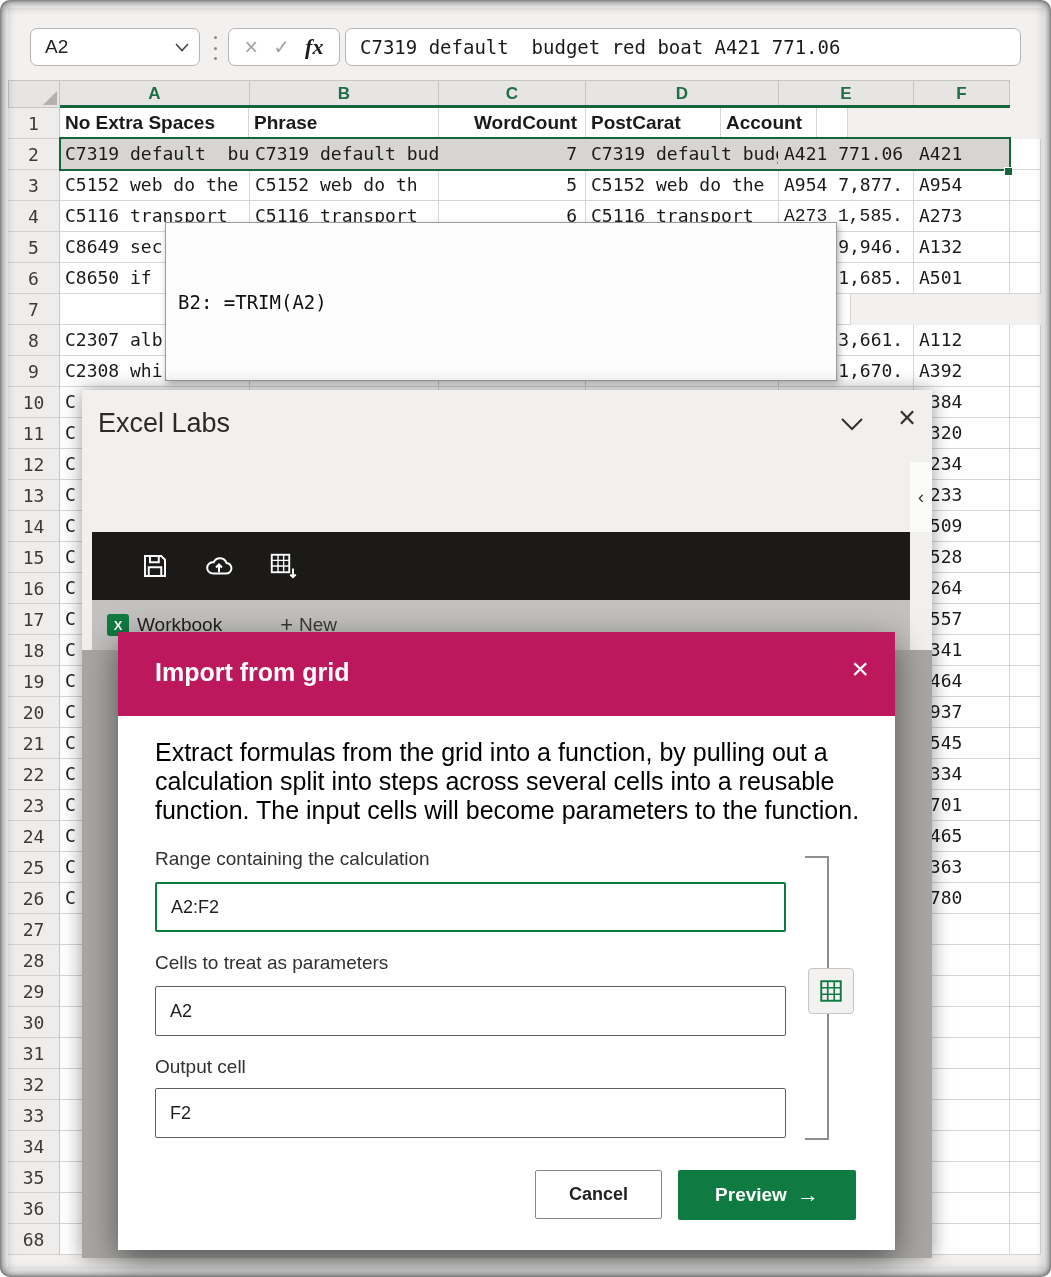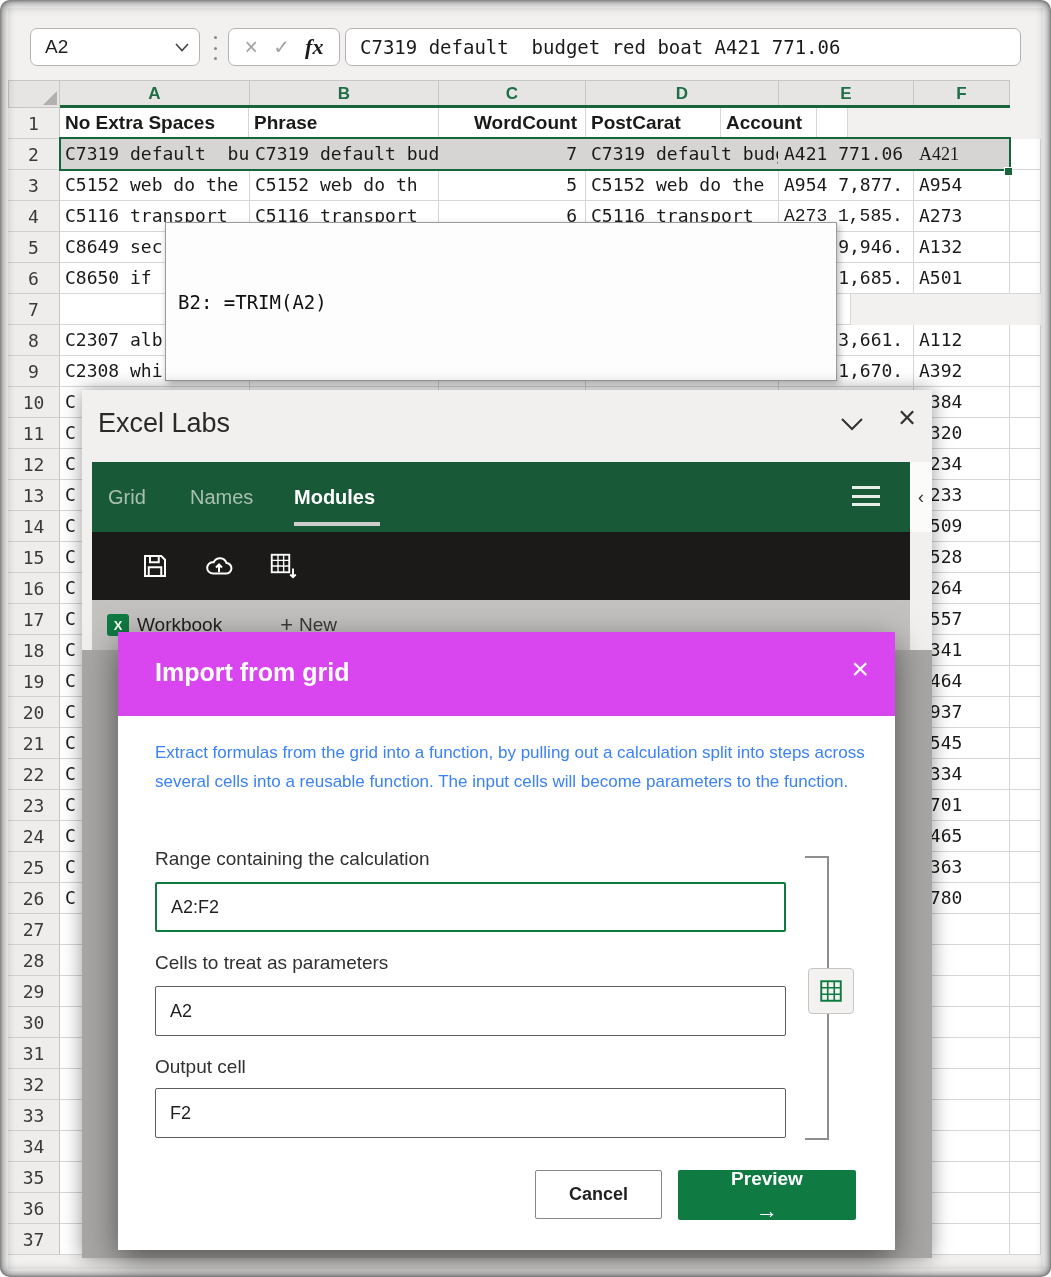--- a/index.html
+++ b/index.html
@@ -87,43 +87,43 @@
           display:flex;align-items:center;padding-left:15px;}
   .wbicon{width:22px;height:22px;background:#0f7b42;border-radius:3px;color:#fff;font-weight:bold;
           font-size:13px;display:flex;align-items:center;justify-content:center;margin-right:8px;}
   .wblabel{font-size:19px;color:#201f1e;}
   .newtab{margin-left:58px;font-size:19px;color:#3b3a39;display:flex;align-items:center;gap:6px;}
   .newtab .plus{font-size:22px;line-height:1;}
 
   
   .dialog{position:absolute;left:110px;top:624px;width:777px;height:618px;background:#fff;
           box-shadow:0 10px 32px rgba(0,0,0,.5);z-index:30;}
-  .dhead{position:absolute;left:0;top:0;width:777px;height:84px;background:#d946ef;}
+  .dhead{position:absolute;left:0;top:0;width:777px;height:84px;background:#be185d;}
   .dtitle{position:absolute;left:37px;top:26px;font-size:25px;font-weight:bold;color:#fff;}
   .dclose{position:absolute;right:26px;top:22px;font-size:30px;color:#fff;line-height:1;}
-  .ddesc{position:absolute;left:37px;top:106px;width:712px;font-size:17px;line-height:29px;
-         color:#3b82f6;}
+  .ddesc{position:absolute;left:37px;top:106px;width:712px;font-size:25px;line-height:29px;
+         color:#000000;}
   .dlabel{position:absolute;left:37px;font-size:19px;color:#323130;}
   .l1{top:216px;} .l2{top:320px;} .l3{top:424px;}
   .dinput{position:absolute;left:37px;width:631px;height:50px;border:1px solid #605e5c;
           border-radius:2px;font-size:18px;color:#201f1e;padding:0 14px;background:#fff;
           font-family:"Liberation Sans",sans-serif;outline:none;}
   .i1{top:250px;border:2px solid #0f7b42;} .i2{top:354px;} .i3{top:456px;}
   .dbracket{position:absolute;left:687px;top:224px;width:24px;height:284px;
             border-top:2px solid #8f8e8d;border-right:2px solid #8f8e8d;border-bottom:2px solid #8f8e8d;}
   .dgridbtn{position:absolute;left:690px;top:336px;width:46px;height:46px;background:#f3f2f1;
             border:1px solid #c8c6c4;border-radius:4px;display:flex;align-items:center;
             justify-content:center;}
   .dgridbtn svg{width:26px;height:26px;}
   .dcancel{position:absolute;left:417px;top:538px;width:127px;height:49px;background:#fff;
            border:1px solid #8a8886;border-radius:2px;font-size:18px;font-weight:600;color:#201f1e;
            display:flex;align-items:center;justify-content:center;}
   .dpreview{position:absolute;left:560px;top:538px;width:178px;height:50px;background:#0f7b42;
             border:none;border-radius:2px;font-size:19px;font-weight:bold;color:#fff;
-            display:flex;align-items:center;justify-content:center;gap:10px;flex-direction:column;}
+            display:flex;align-items:center;justify-content:center;gap:10px;}
   .dpreview .arr{font-size:22px;line-height:1;}
 </style>
 </head>
 <body>
 
 <div id="screen">
   <div class="sheet">
 
     <div class="namebox">
       <span>A2</span>
@@ -166,21 +166,21 @@
           <div class="cell cF" style="width: 96px;">Account</div>
           <div class="gsliver"></div>
         </div>
         <div class="grow">
           <div class="rn">2</div>
           <div class="cell cA sel" style="width: 190px;">C7319 default  budget red boat A421 771.06</div>
           <div class="cell cB sel" style="width: 189px;">C7319 default budget red boat A421 771.06</div>
           <div class="cell cC sel" style="width: 147px;">7</div>
           <div class="cell cD sel" style="width: 193px;">C7319 default budget red boat A421 771.06</div>
           <div class="cell cE sel" style="width: 135px;">A421 771.06</div>
-          <div class="cell cF sel" style="width: 96px; font-family: Liberation Serif, serif;">A421</div>
+          <div class="cell cF sel" style="width: 96px;">A421</div>
           <div class="gsliver"></div>
         </div>
         <div class="grow">
           <div class="rn">3</div>
           <div class="cell cA" style="width: 190px;">C5152 web do the</div>
           <div class="cell cB" style="width: 189px;">C5152 web do th</div>
           <div class="cell cC" style="width: 147px;">5</div>
           <div class="cell cD" style="width: 193px;">C5152 web do the</div>
           <div class="cell cE" style="width: 135px;">A954 7,877.</div>
           <div class="cell cF" style="width: 96px;">A954</div>
@@ -509,21 +509,21 @@
           <div class="rn">36</div>
           <div class="cell cA" style="width: 190px;"></div>
           <div class="cell cB" style="width: 189px;"></div>
           <div class="cell cC" style="width: 147px;"></div>
           <div class="cell cD" style="width: 193px;"></div>
           <div class="cell cE" style="width: 135px;"></div>
           <div class="cell cF" style="width: 96px;"></div>
           <div class="gsliver"></div>
         </div>
         <div class="grow">
-          <div class="rn">37</div>
+          <div class="rn">68</div>
           <div class="cell cA" style="width: 190px;"></div>
           <div class="cell cB" style="width: 189px;"></div>
           <div class="cell cC" style="width: 147px;"></div>
           <div class="cell cD" style="width: 193px;"></div>
           <div class="cell cE" style="width: 135px;"></div>
           <div class="cell cF" style="width: 96px;"></div>
           <div class="gsliver"></div>
         </div>
       </div>
 
@@ -538,31 +538,20 @@
       
     </div>
 
     <div class="panel">
       <div class="phead">
         <span class="ptitle">Excel Labs</span>
         <svg class="pchev" viewBox="0 0 24 16">
           <polyline points="2,3 12,13 22,3" fill="none" stroke="#323130" stroke-width="2"></polyline>
           </svg>
         <span class="pclose">×</span>
-      </div>
-      <div class="pnav">
-        <span class="ptab t0">Grid</span>
-        <span class="ptab t1">Names</span>
-        <span class="ptab active">Modules</span>
-        <div class="ptabline"></div>
-        <div class="burger">
-            <i></i>
-            <i></i>
-            <i></i>
-          </div>
       </div>
       <div class="pstrip-r">‹</div>
       <div class="ptools">
         <svg viewBox="0 0 24 24">
           <path d="M4 4h13l3 3v13H4z" fill="none" stroke="#fff" stroke-width="1.6"></path>
           <rect x="8" y="4" width="7" height="5" fill="none" stroke="#fff" stroke-width="1.6"></rect>
           <rect x="7" y="13" width="10" height="7" fill="none" stroke="#fff" stroke-width="1.6"></rect>
           </svg>
         <svg viewBox="0 0 24 24">
           <path d="M7 18a4.5 4.5 0 1 1 .7-8.95A5.5 5.5 0 0 1 18 9.6 3.9 3.9 0 0 1 17.5 18z" fill="none" stroke="#fff" stroke-width="1.6"></path>

